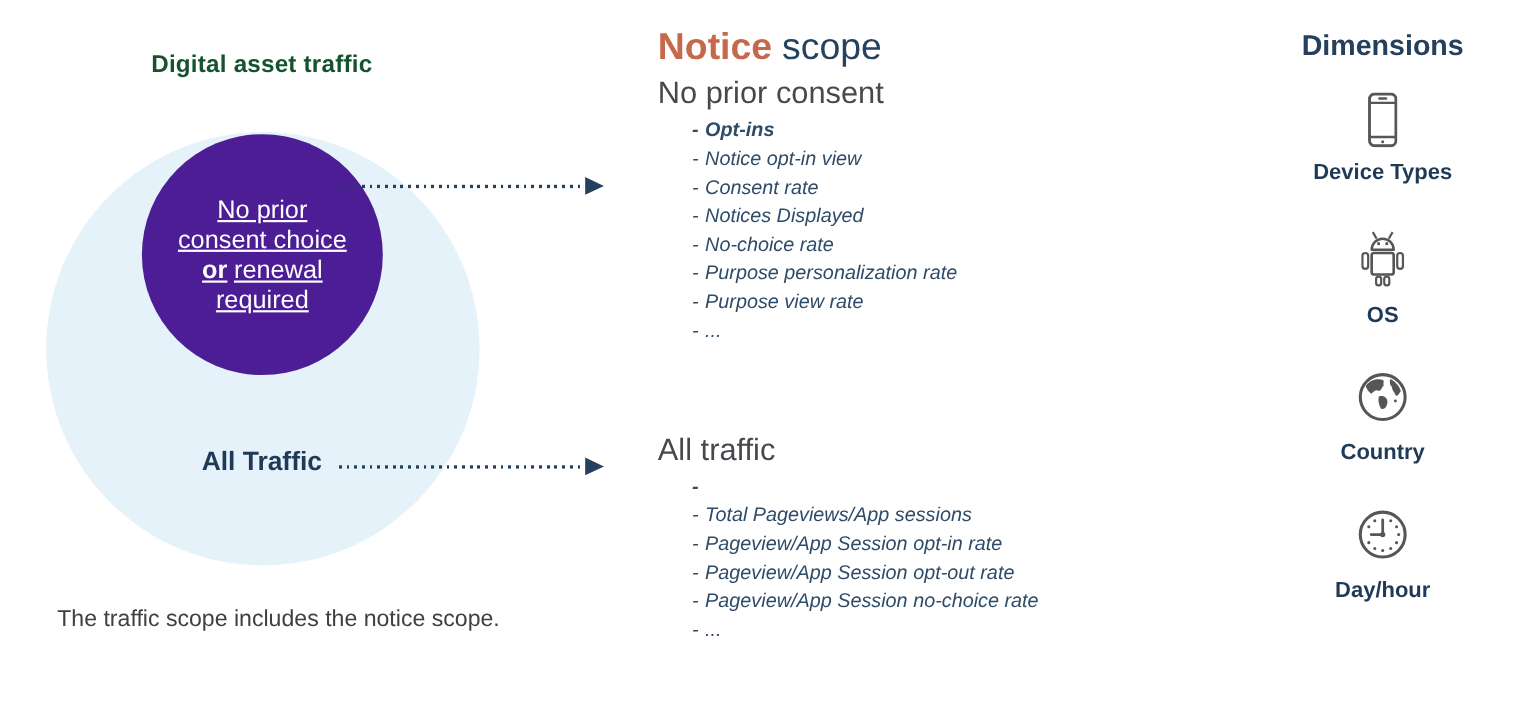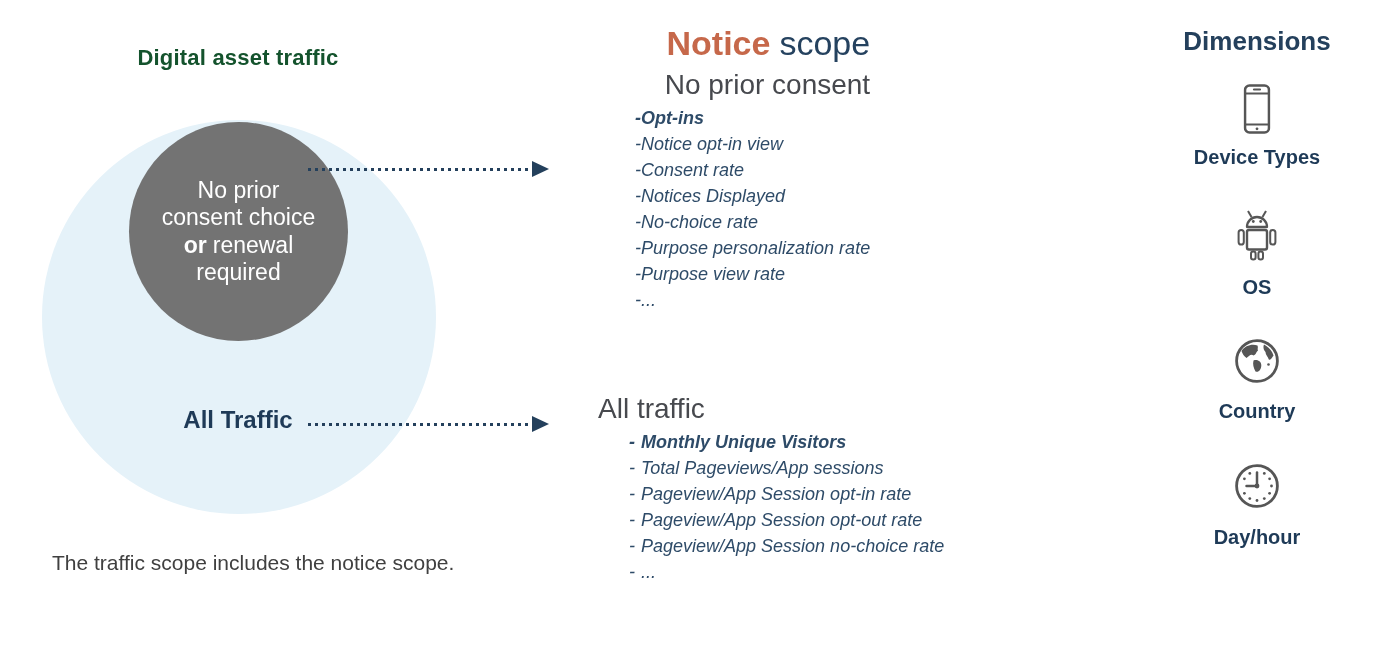--- a/index.html
+++ b/index.html
@@ -20,23 +20,23 @@
     color: #14532d; letter-spacing: .2px;
   }
   .outer-circle {
     position: absolute; left: 42px; top: 120px;
     width: 394px; height: 394px; border-radius: 50%;
     background: #e5f2f9;
   }
   .inner-circle {
     position: absolute; left: 129px; top: 122px;
     width: 219px; height: 219px; border-radius: 50%;
-    background: #737373;
+    background: #4c1d95;
     display: flex; flex-direction: column; align-items: center; justify-content: center;
-    color: #ffffff; font-size: 23px; line-height: 27.5px; text-align: center;
+    color: #ffffff; font-size: 23px; line-height: 27.5px; text-align: center; text-decoration: underline;
   }
   .inner-circle .b { font-weight: bold; margin-right: 6px; margin-top: 22px; }
   .all-traffic-label {
     position: absolute; left: 38px; top: 406px; width: 400px;
     text-align: center; font-size: 24px; font-weight: bold; color: #1e3a57;
   }
   .caption {
     position: absolute; left: 52px; top: 551px;
     font-size: 21px; color: #404040;
   }
@@ -50,21 +50,21 @@
   .arrow .head {
     position: absolute; left: 224px; top: 0; width: 0; height: 0;
     border-top: 8px solid transparent; border-bottom: 8px solid transparent;
     border-left: 17px solid #24405c;
   }
   .arrow1 { top: 161px; }
   .arrow2 { top: 416px; }
 
   
   .scope-block { position: absolute; left: 598px; }
-  .scope-notice { top: 22px; text-align: right; }
+  .scope-notice { top: 22px; }
   .scope-traffic { top: 388px; }
   .scope-title { font-size: 34px; line-height: 42px; font-weight: 400; color: #25425f; white-space: nowrap; }
   .scope-title .accent { font-weight: bold; color: #c6684a; margin-right: 9px; }
   .scope-subtitle { margin-top: 5px; font-size: 28px; color: #47494e; }
   .scope-list { margin-top: 4px; font-style: italic; color: #2e4b68; font-size: 18px; }
   .scope-list .row { display: flex; height: 26px; line-height: 26px; }
   .scope-list .dash { width: 43px; padding-left: 31px; flex: none; }
   .scope-list .row.em { font-weight: bold; }
 
   
@@ -154,21 +154,20 @@
           <span>...</span>
         </div>
     </div>
   </div>
 
   <div class="scope-block scope-traffic">
     <div class="scope-subtitle">All traffic</div>
     <div class="scope-list">
       <div class="row em">
           <span class="dash">-</span>
-          <span>Monthly Unique Visitors</span>
         </div>
       <div class="row">
           <span class="dash">-</span>
           <span>Total Pageviews/App sessions</span>
         </div>
       <div class="row">
           <span class="dash">-</span>
           <span>Pageview/App Session opt-in rate</span>
         </div>
       <div class="row">

